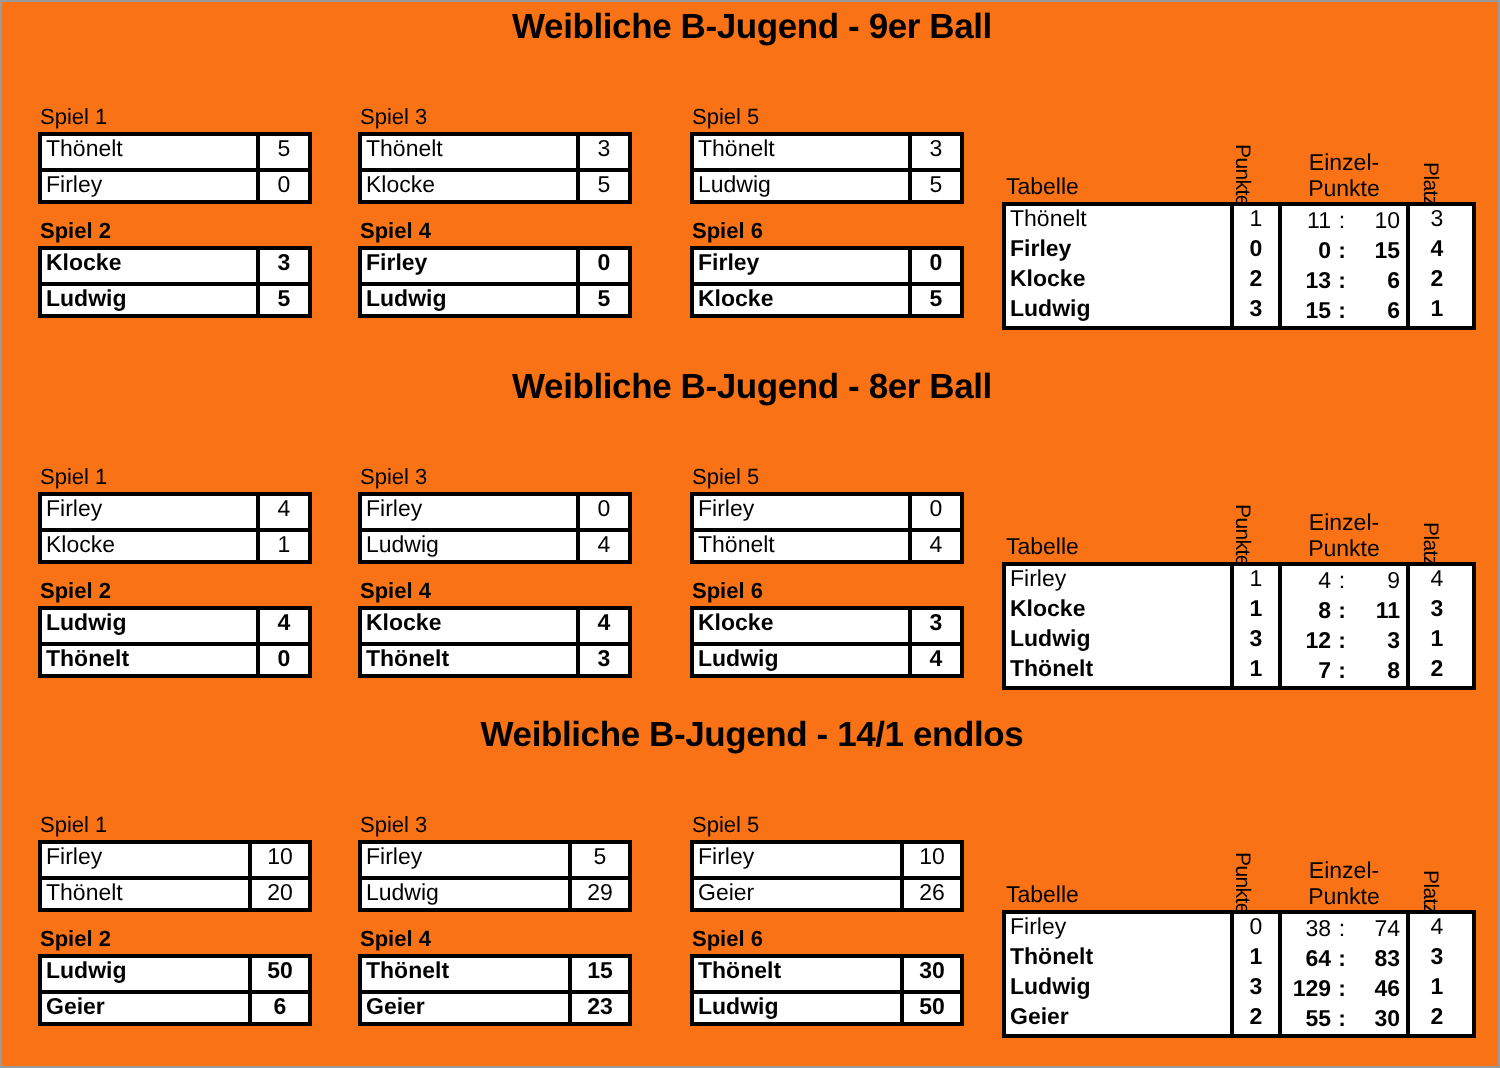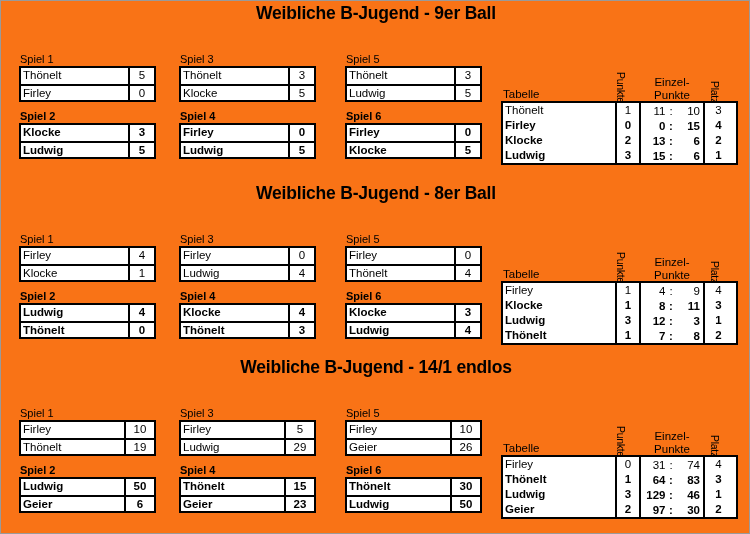--- a/index.html
+++ b/index.html
@@ -444,21 +444,21 @@
       <div class="section-title">Weibliche B-Jugend - 14/1 endlos</div>
       <div class="match" style="left: 18px; top: 52px; width: 137px;">
         <div class="match-label">Spiel 1</div>
         <div class="match-box">
           <div class="match-row">
             <div class="match-team">Firley</div>
             <div class="match-score" style="flex-basis: 30px;">10</div>
           </div>
           <div class="match-row">
             <div class="match-team">Thönelt</div>
-            <div class="match-score" style="flex-basis: 30px;">19</div>
+            <div class="match-score" style="flex-basis: 30px;">20</div>
           </div>
         </div>
       </div>
       <div class="match" style="left: 178px; top: 52px; width: 137px;">
         <div class="match-label">Spiel 3</div>
         <div class="match-box">
           <div class="match-row">
             <div class="match-team">Firley</div>
             <div class="match-score" style="flex-basis: 30px;">5</div>
           </div>
@@ -528,21 +528,21 @@
             <span>Einzel-</span>
             <span>Punkte</span>
           </div>
           <div class="sh-vert" style="left: 208px;">Platz</div>
         </div>
         <div class="standings-box" style="width: 237px;">
           <div class="st-row">
             <div class="st-name" style="flex-basis: 110px;">Firley</div>
             <div class="st-pts" style="flex-basis: 24px;">0</div>
             <div class="st-ep" style="flex-basis: 64px;">
-              <div class="e-a">31</div>
+              <div class="e-a">38</div>
               <div class="e-c">:</div>
               <div class="e-b">74</div>
             </div>
             <div class="st-place" style="flex-basis: 29px;">4</div>
           </div>
           <div class="st-row bold">
             <div class="st-name" style="flex-basis: 110px;">Thönelt</div>
             <div class="st-pts" style="flex-basis: 24px;">1</div>
             <div class="st-ep" style="flex-basis: 64px;">
               <div class="e-a">64</div>
@@ -558,21 +558,21 @@
               <div class="e-a">129</div>
               <div class="e-c">:</div>
               <div class="e-b">46</div>
             </div>
             <div class="st-place" style="flex-basis: 29px;">1</div>
           </div>
           <div class="st-row bold">
             <div class="st-name" style="flex-basis: 110px;">Geier</div>
             <div class="st-pts" style="flex-basis: 24px;">2</div>
             <div class="st-ep" style="flex-basis: 64px;">
-              <div class="e-a">97</div>
+              <div class="e-a">55</div>
               <div class="e-c">:</div>
               <div class="e-b">30</div>
             </div>
             <div class="st-place" style="flex-basis: 29px;">2</div>
           </div>
         </div>
       </div>
     </div>
   </div>
 

